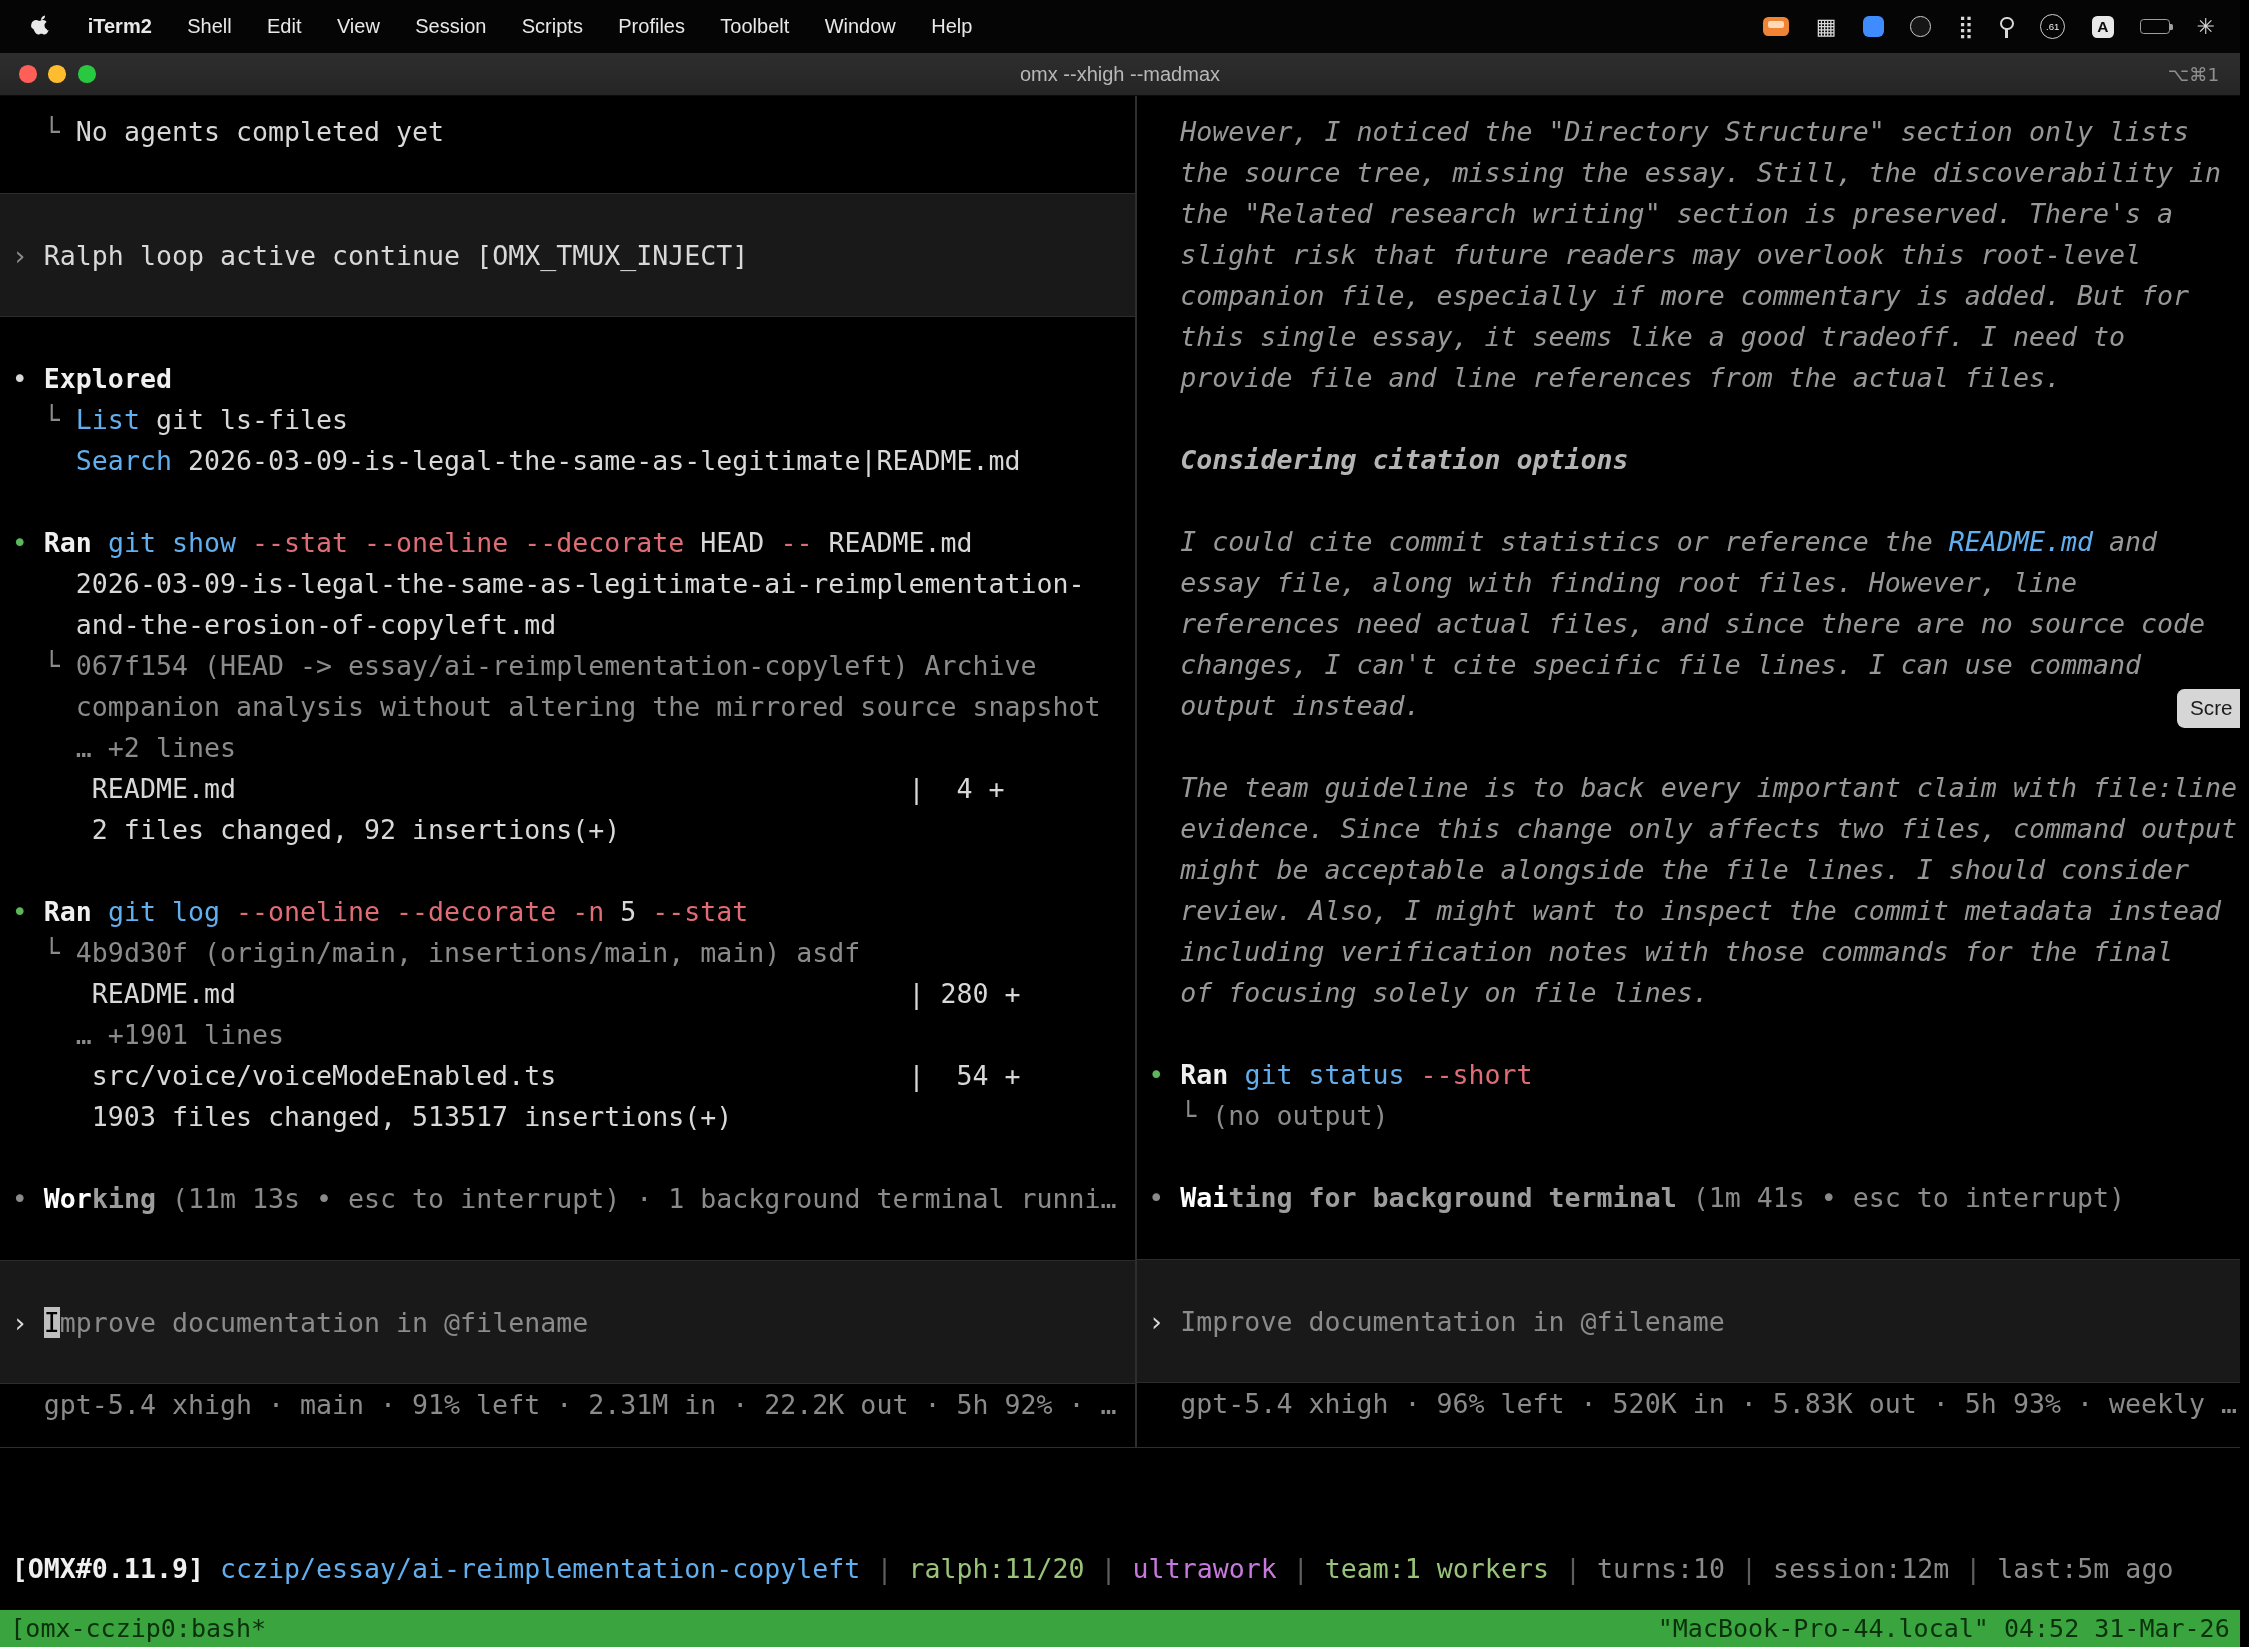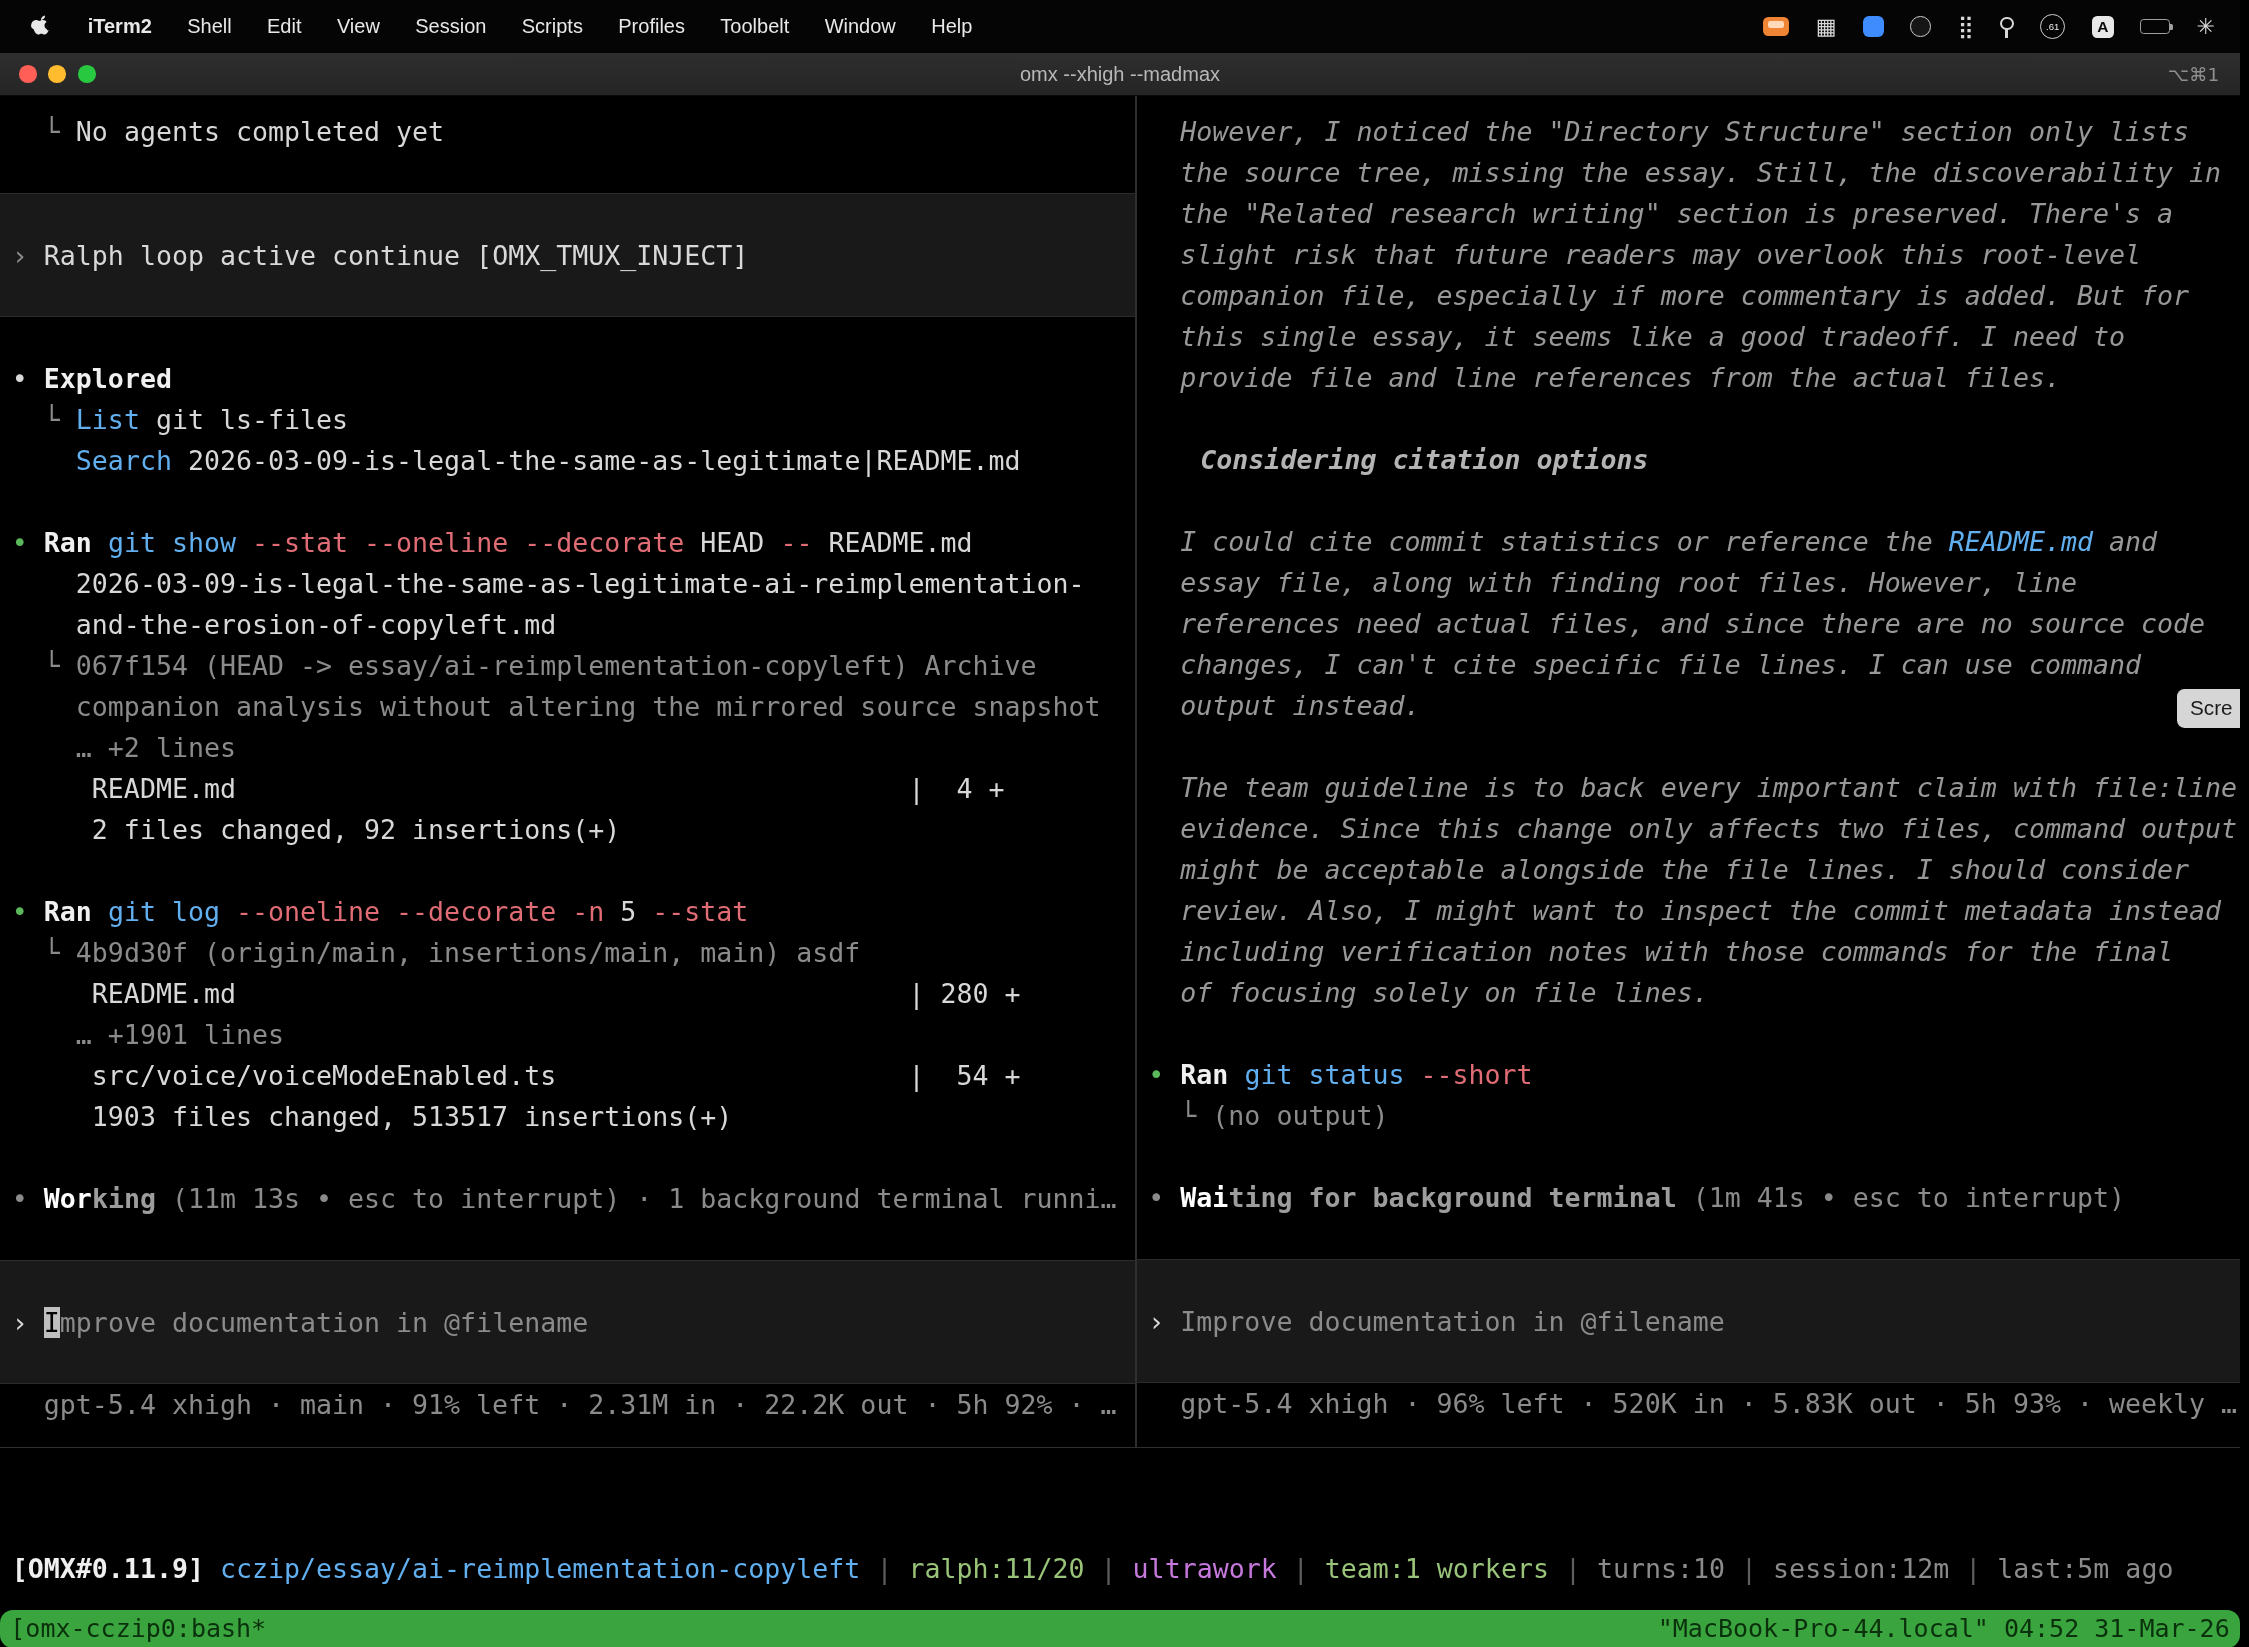--- a/index.html
+++ b/index.html
@@ -57,35 +57,35 @@
 
   
   .sg.fg  { color:#d8d8d8; }
   .sg.dim { color:#8b8b8b; }
   .sg.b   { color:#f0f0f0; font-weight:bold; }
   .sg.g   { color:#5bb85b; }
   .sg.bl  { color:#61afef;margin-top:32px; }
   .sg.rd  { color:#e06c75; }
   .sg.mg  { color:#c678dd; }
   .sg.it  { color:#989898; font-style:italic; }
-  .sg.itb { color:#b4b4b4; font-style:italic; font-weight:bold;margin-left:20px; }
+  .sg.itb { color:#b4b4b4; font-style:italic; font-weight:bold; }
   .sg.itl { color:#61afef; font-style:italic; }
   .sg.sw  { color:#ffffff; font-weight:bold; }
   .sg.db  { color:#9d9d9d; font-weight:bold; }
   .sg.cur { background:#bfbfbf; color:#000; }
   .sg.g2  { color:#98c379; }
   .sg.sep { color:#5e5e5e; }
 
   
   .omx-bar { height:161px; padding:17.7px 0 0 11.8px; font-size:26.6px; line-height:41px; white-space:pre; background:#000; }
 
   
   .tmux-bar { position:absolute; left:0; bottom:0; width:100%; height:38px; background:#3aa53e;
               color:#0a300c; font-size:25px; line-height:38px; display:flex; justify-content:space-between;
-              padding:0 10.3px; white-space:pre;border-radius:13px; }
+              padding:0 10.3px; white-space:pre; }
 
   
   .screen-chip { position:absolute; top:689px; right:0; background:#d6d6d6; color:#1c1c1c;
                  font-family:"Liberation Sans", sans-serif; font-size:20.7px; padding:7.4px 7.4px 7.4px 13.3px;
                  border-radius:7.4px 0 0 7.4px; z-index:5; }
 </style>
 </head>
 <body>
 
 <div class="screen">

